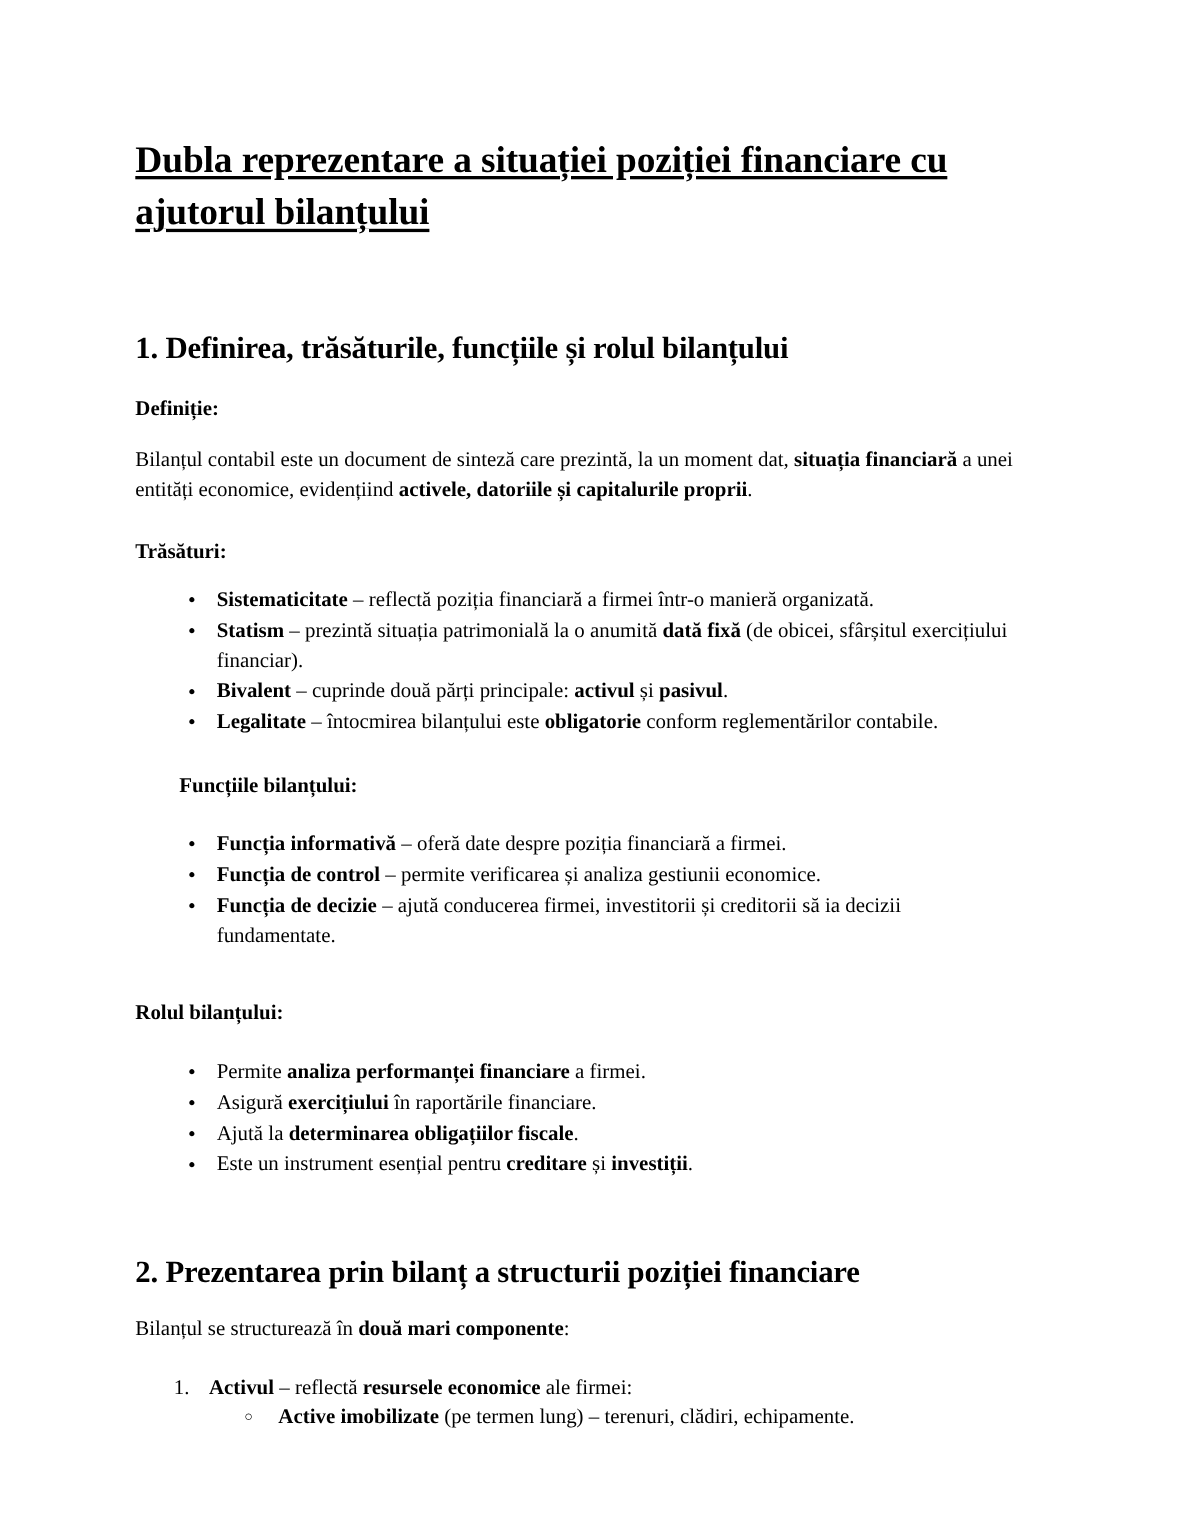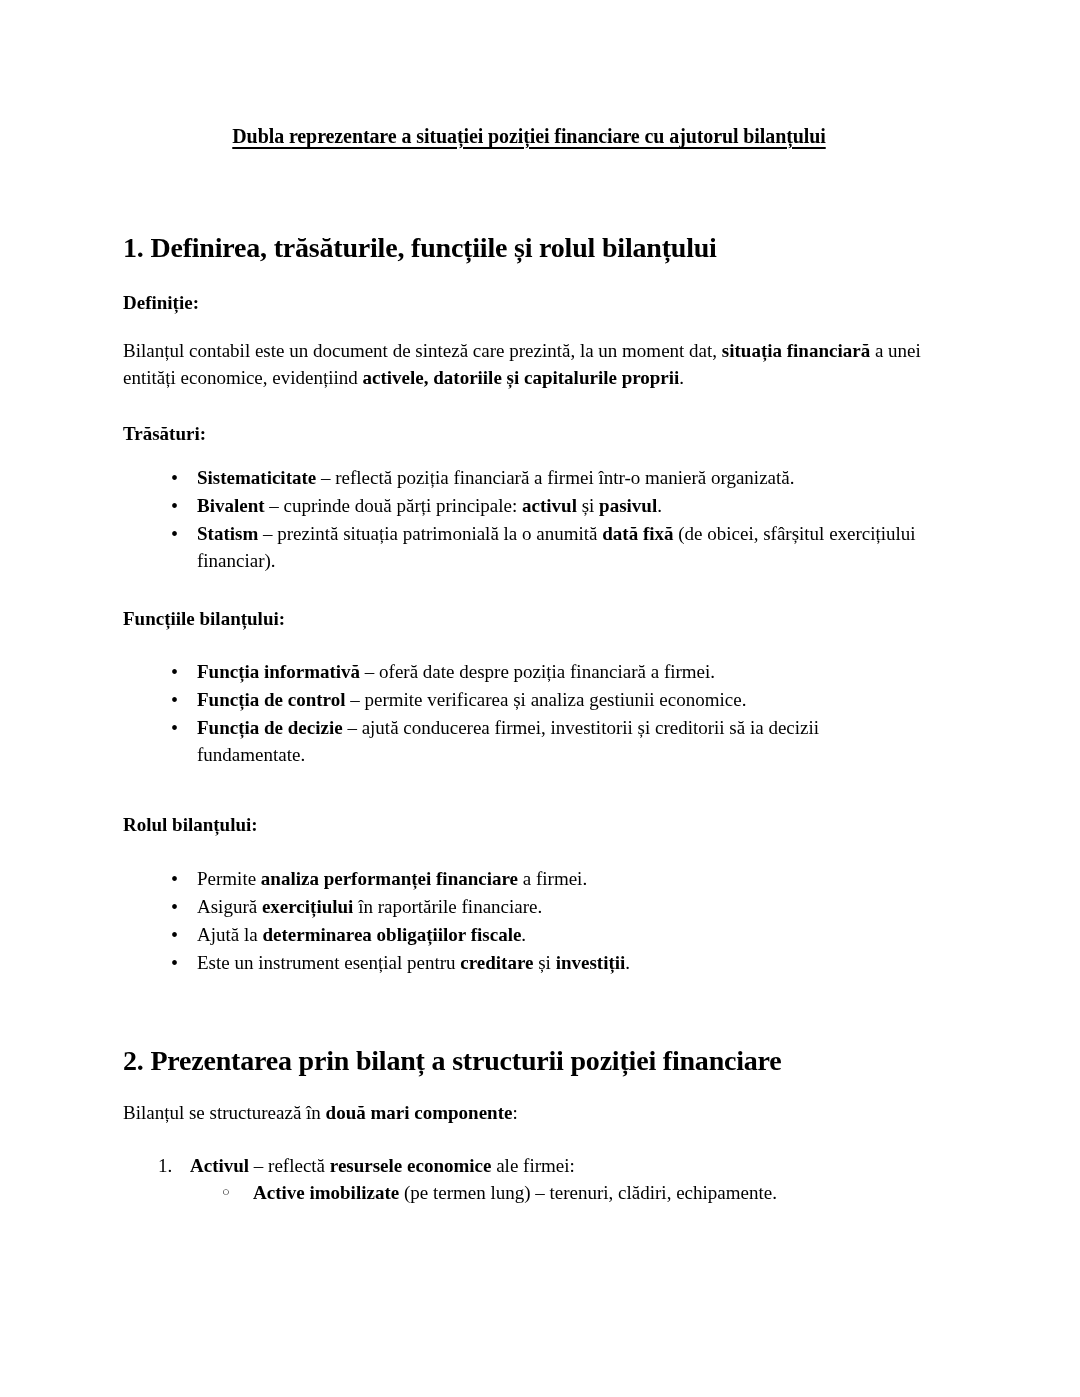--- a/index.html
+++ b/index.html
@@ -27,24 +27,24 @@
     position: absolute;
     left: 123px;
     top: 0;
     width: 812px;
   }
 
   
   .doc-title {
     margin: 0;
     padding-top: 122px;
-    font-size: 20px;
+    font-size: 34px;
     line-height: 1.42;
     font-weight: bold;
-    text-align: center;
+    text-align: left;
     text-decoration: underline;
     text-underline-offset: 4px;
     letter-spacing: -0.1px;
   }
 
   
   .section-heading {
     margin: 0;
     font-size: 28px;
     line-height: 1.25;
@@ -56,21 +56,21 @@
 
   
   .sub-heading {
     margin: 0;
     font-size: 19px;
     line-height: 1.3;
     font-weight: bold;
   }
   .sh-definitie  { margin-top: 26px; }
   .sh-trasaturi  { margin-top: 30px; }
-  .sh-functiile  { margin-top: 32px; }
+  .sh-functiile  { margin-top: 32px; margin-left: 40px; }
   .sh-rolul      { margin-top: 44px; }
 
   
   .para {
     margin: 0;
     font-size: 19px;
     line-height: 1.42;
   }
   .p-definitie { margin-top: 22px; }
   .p-structura { margin-top: 22px; }
@@ -149,22 +149,23 @@
     <h2 class="section-heading section-1">1. Definirea, trăsăturile, funcțiile și rolul bilanțului</h2>
 
     <h3 class="sub-heading sh-definitie">Definiție:</h3>
 
     <p class="para p-definitie">Bilanțul contabil este un document de sinteză care prezintă, la un moment dat, <b>situația financiară</b> a unei entități economice, evidențiind <b>activele, datoriile și capitalurile proprii</b>.</p>
 
     <h3 class="sub-heading sh-trasaturi">Trăsături:</h3>
 
     <ul class="bullets tight">
         <li><b>Sistematicitate</b> – reflectă poziția financiară a firmei într-o manieră organizată.</li>
+        <li><b>Statism</b> – prezintă situația patrimonială la o anumită <b>dată fixă</b> (de obicei, sfârșitul exercițiului financiar).</li>
         <li><b>Bivalent</b> – cuprinde două părți principale: <b>activul</b> și <b>pasivul</b>.</li>
-        <li><b>Statism</b> – prezintă situația patrimonială la o anumită <b>dată fixă</b> (de obicei, sfârșitul exercițiului financiar).</li>
+        <li><b>Legalitate</b> – întocmirea bilanțului este <b>obligatorie</b> conform reglementărilor contabile.</li>
       </ul>
 
     <h3 class="sub-heading sh-functiile">Funcțiile bilanțului:</h3>
 
     <ul class="bullets loose">
         <li><b>Funcția informativă</b> – oferă date despre poziția financiară a firmei.</li>
         <li><b>Funcția de control</b> – permite verificarea și analiza gestiunii economice.</li>
         <li><b>Funcția de decizie</b> – ajută conducerea firmei, investitorii și creditorii să ia decizii fundamentate.</li>
       </ul>
 

